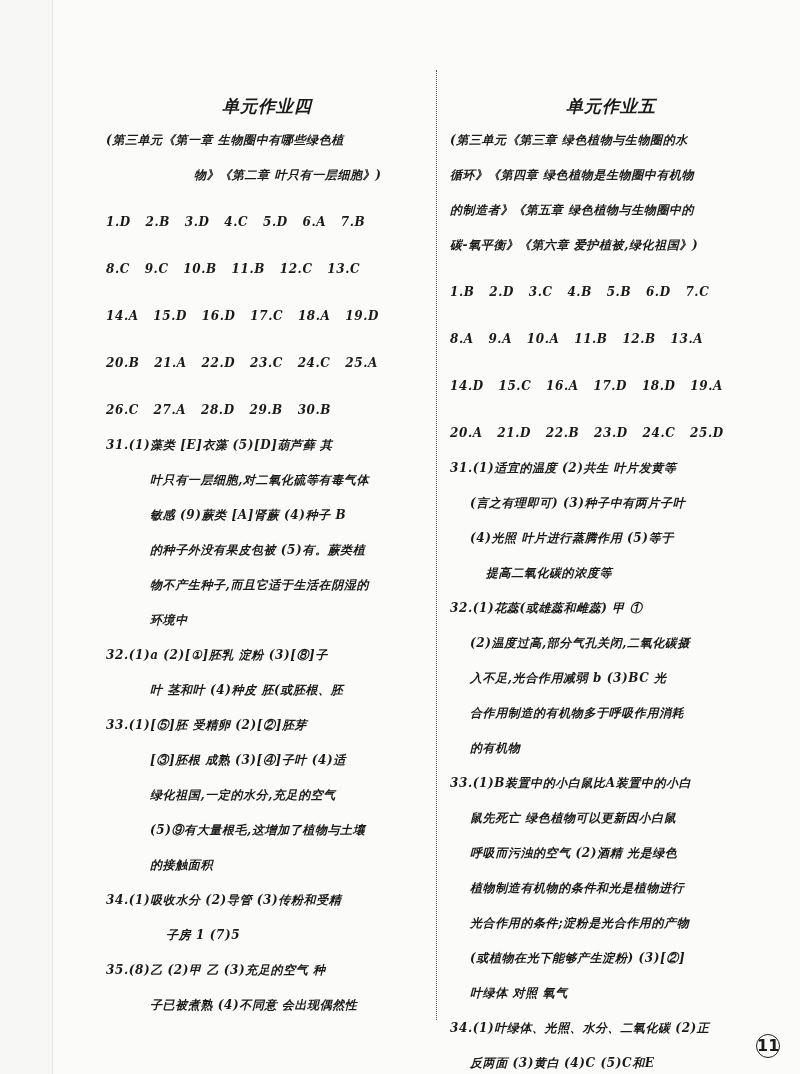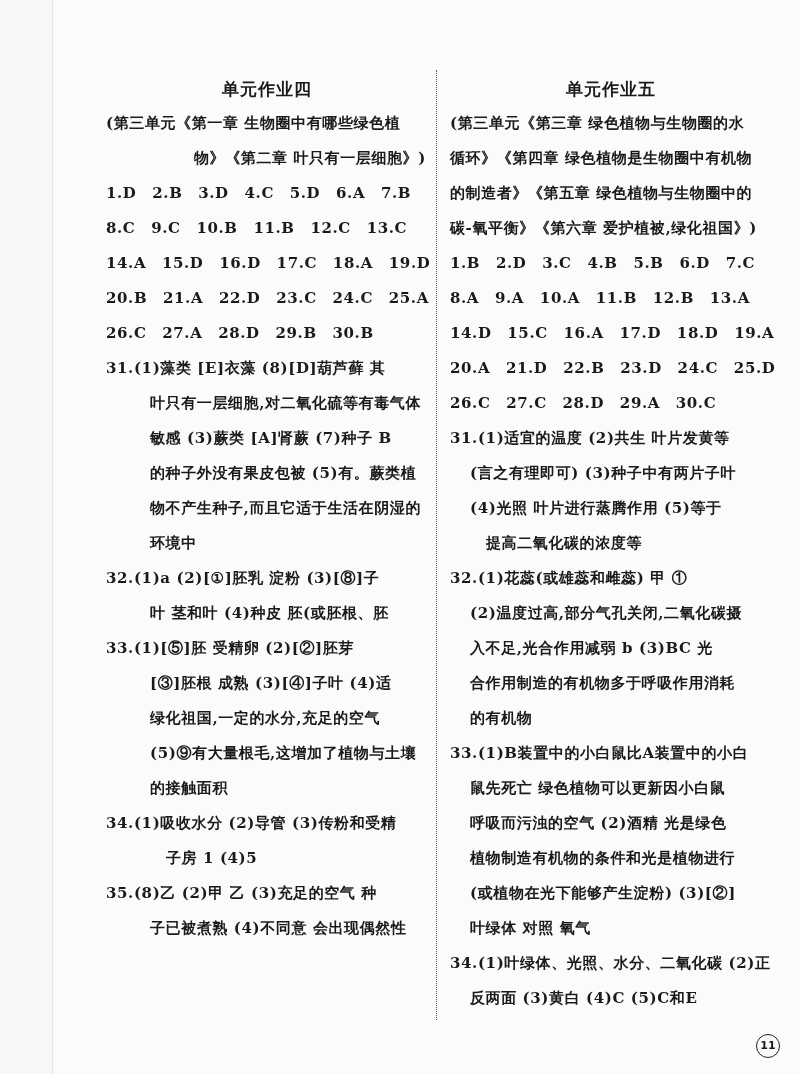--- a/index.html
+++ b/index.html
@@ -12,111 +12,111 @@
   }
   .page {
     position:absolute; left:52px; top:0; width:748px; height:1074px;
     background:#fbfbfa;
     border-left:1px solid #e6e6e6;
   }
   .divider {
     position:absolute; left:436px; top:70px; height:950px; width:0;
     border-left:1.5px dotted #555;
   }
-  .col { position:absolute; top:72px; }
+  .col { position:absolute; top:89px;font-style:italic; }
   .col.left { left:106px; width:322px; }
   .col.right { left:450px; width:322px; }
   .title {
     font-weight:bold; font-size:17px; text-align:center; height:34px; line-height:34px;
     letter-spacing:1px;
   }
   .line {
-    font-size:15px; font-weight:bold; height:35px; line-height:35px; white-space:nowrap;
+    font-size:12px; font-weight:bold; height:35px; line-height:35px; white-space:nowrap;
     letter-spacing:0.6px;
   }
   .ind2 { padding-left:44px; }
   .ind3 { padding-left:88px; }
   .ind-r1 { padding-left:20px; }
   .ind-r2 { padding-left:36px; }
-  .choices { word-spacing:10px; }
+  .choices { word-spacing:10px;margin-top:12px; }
   .page-num {
     position:absolute; left:756px; top:1034px; width:22px; height:22px;
     border:1.6px solid #222; border-radius:50%;
-    font-size:11px; font-weight:bold; text-align:center; line-height:22px;
+    font-size:16px; font-weight:bold; text-align:center; line-height:22px;
     font-family:"DejaVu Sans", sans-serif;
   }
 </style>
 </head>
 <body>
 
 <div class="page"></div>
 <div class="divider"></div>
 
 <div class="col left">
   <div class="title">单元作业四</div>
   <div class="line">(第三单元《第一章  生物圈中有哪些绿色植</div>
   <div class="line ind3">物》《第二章  叶只有一层细胞》)</div>
 
   <div class="line choices">1.D  2.B  3.D  4.C  5.D  6.A  7.B</div>
   <div class="line choices">8.C  9.C  10.B  11.B  12.C  13.C</div>
   <div class="line choices">14.A  15.D  16.D  17.C  18.A  19.D</div>
   <div class="line choices">20.B  21.A  22.D  23.C  24.C  25.A</div>
   <div class="line choices">26.C  27.A  28.D  29.B  30.B</div>
 
-  <div class="line">31.(1)藻类  [E]衣藻  (8)[D]葫芦藓  其</div>
+  <div class="line">31.(1)藻类  [E]衣藻  (5)[D]葫芦藓  其</div>
   <div class="line ind2">叶只有一层细胞,对二氧化硫等有毒气体</div>
-  <div class="line ind2">敏感  (3)蕨类  [A]肾蕨  (7)种子  B</div>
+  <div class="line ind2">敏感  (9)蕨类  [A]肾蕨  (4)种子  B</div>
   <div class="line ind2">的种子外没有果皮包被  (5)有。蕨类植</div>
   <div class="line ind2">物不产生种子,而且它适于生活在阴湿的</div>
   <div class="line ind2">环境中</div>
 
   <div class="line">32.(1)a  (2)[①]胚乳  淀粉  (3)[⑧]子</div>
   <div class="line ind2">叶  茎和叶  (4)种皮  胚(或胚根、胚</div>
 
   <div class="line">33.(1)[⑤]胚  受精卵  (2)[②]胚芽</div>
   <div class="line ind2">[③]胚根  成熟  (3)[④]子叶  (4)适</div>
   <div class="line ind2">绿化祖国,一定的水分,充足的空气</div>
   <div class="line ind2">(5)⑨有大量根毛,这增加了植物与土壤</div>
   <div class="line ind2">的接触面积</div>
 
   <div class="line">34.(1)吸收水分  (2)导管  (3)传粉和受精</div>
-  <div class="line ind3" style="padding-left:60px">子房  1  (4)5</div>
+  <div class="line ind3" style="padding-left:60px">子房  1  (7)5</div>
 
   <div class="line">35.(8)乙  (2)甲  乙  (3)充足的空气  种</div>
   <div class="line ind2">子已被煮熟  (4)不同意  会出现偶然性</div>
 </div>
 
 <div class="col right">
   <div class="title">单元作业五</div>
   <div class="line">(第三单元《第三章  绿色植物与生物圈的水</div>
   <div class="line">循环》《第四章  绿色植物是生物圈中有机物</div>
   <div class="line">的制造者》《第五章  绿色植物与生物圈中的</div>
   <div class="line">碳-氧平衡》《第六章  爱护植被,绿化祖国》)</div>
 
   <div class="line choices">1.B  2.D  3.C  4.B  5.B  6.D  7.C</div>
   <div class="line choices">8.A  9.A  10.A  11.B  12.B  13.A</div>
   <div class="line choices">14.D  15.C  16.A  17.D  18.D  19.A</div>
   <div class="line choices">20.A  21.D  22.B  23.D  24.C  25.D</div>
-  <div class="line choices">26.C  27.C  28.D  29.A  30.C</div>
 
   <div class="line">31.(1)适宜的温度  (2)共生  叶片发黄等</div>
   <div class="line ind-r1">(言之有理即可)  (3)种子中有两片子叶</div>
   <div class="line ind-r1">(4)光照  叶片进行蒸腾作用  (5)等于</div>
   <div class="line ind-r2">提高二氧化碳的浓度等</div>
 
   <div class="line">32.(1)花蕊(或雄蕊和雌蕊)  甲  ①</div>
   <div class="line ind-r1">(2)温度过高,部分气孔关闭,二氧化碳摄</div>
   <div class="line ind-r1">入不足,光合作用减弱  b  (3)BC  光</div>
   <div class="line ind-r1">合作用制造的有机物多于呼吸作用消耗</div>
   <div class="line ind-r1">的有机物</div>
 
   <div class="line">33.(1)B装置中的小白鼠比A装置中的小白</div>
   <div class="line ind-r1">鼠先死亡  绿色植物可以更新因小白鼠</div>
   <div class="line ind-r1">呼吸而污浊的空气  (2)酒精  光是绿色</div>
   <div class="line ind-r1">植物制造有机物的条件和光是植物进行</div>
+  <div class="line ind-r1">光合作用的条件;淀粉是光合作用的产物</div>
   <div class="line ind-r1">(或植物在光下能够产生淀粉)  (3)[②]</div>
   <div class="line ind-r1">叶绿体  对照  氧气</div>
 
   <div class="line">34.(1)叶绿体、光照、水分、二氧化碳  (2)正</div>
   <div class="line ind-r1">反两面  (3)黄白  (4)C  (5)C和E</div>
 </div>
 
 <div class="page-num">11</div>
 
 </body></html>

